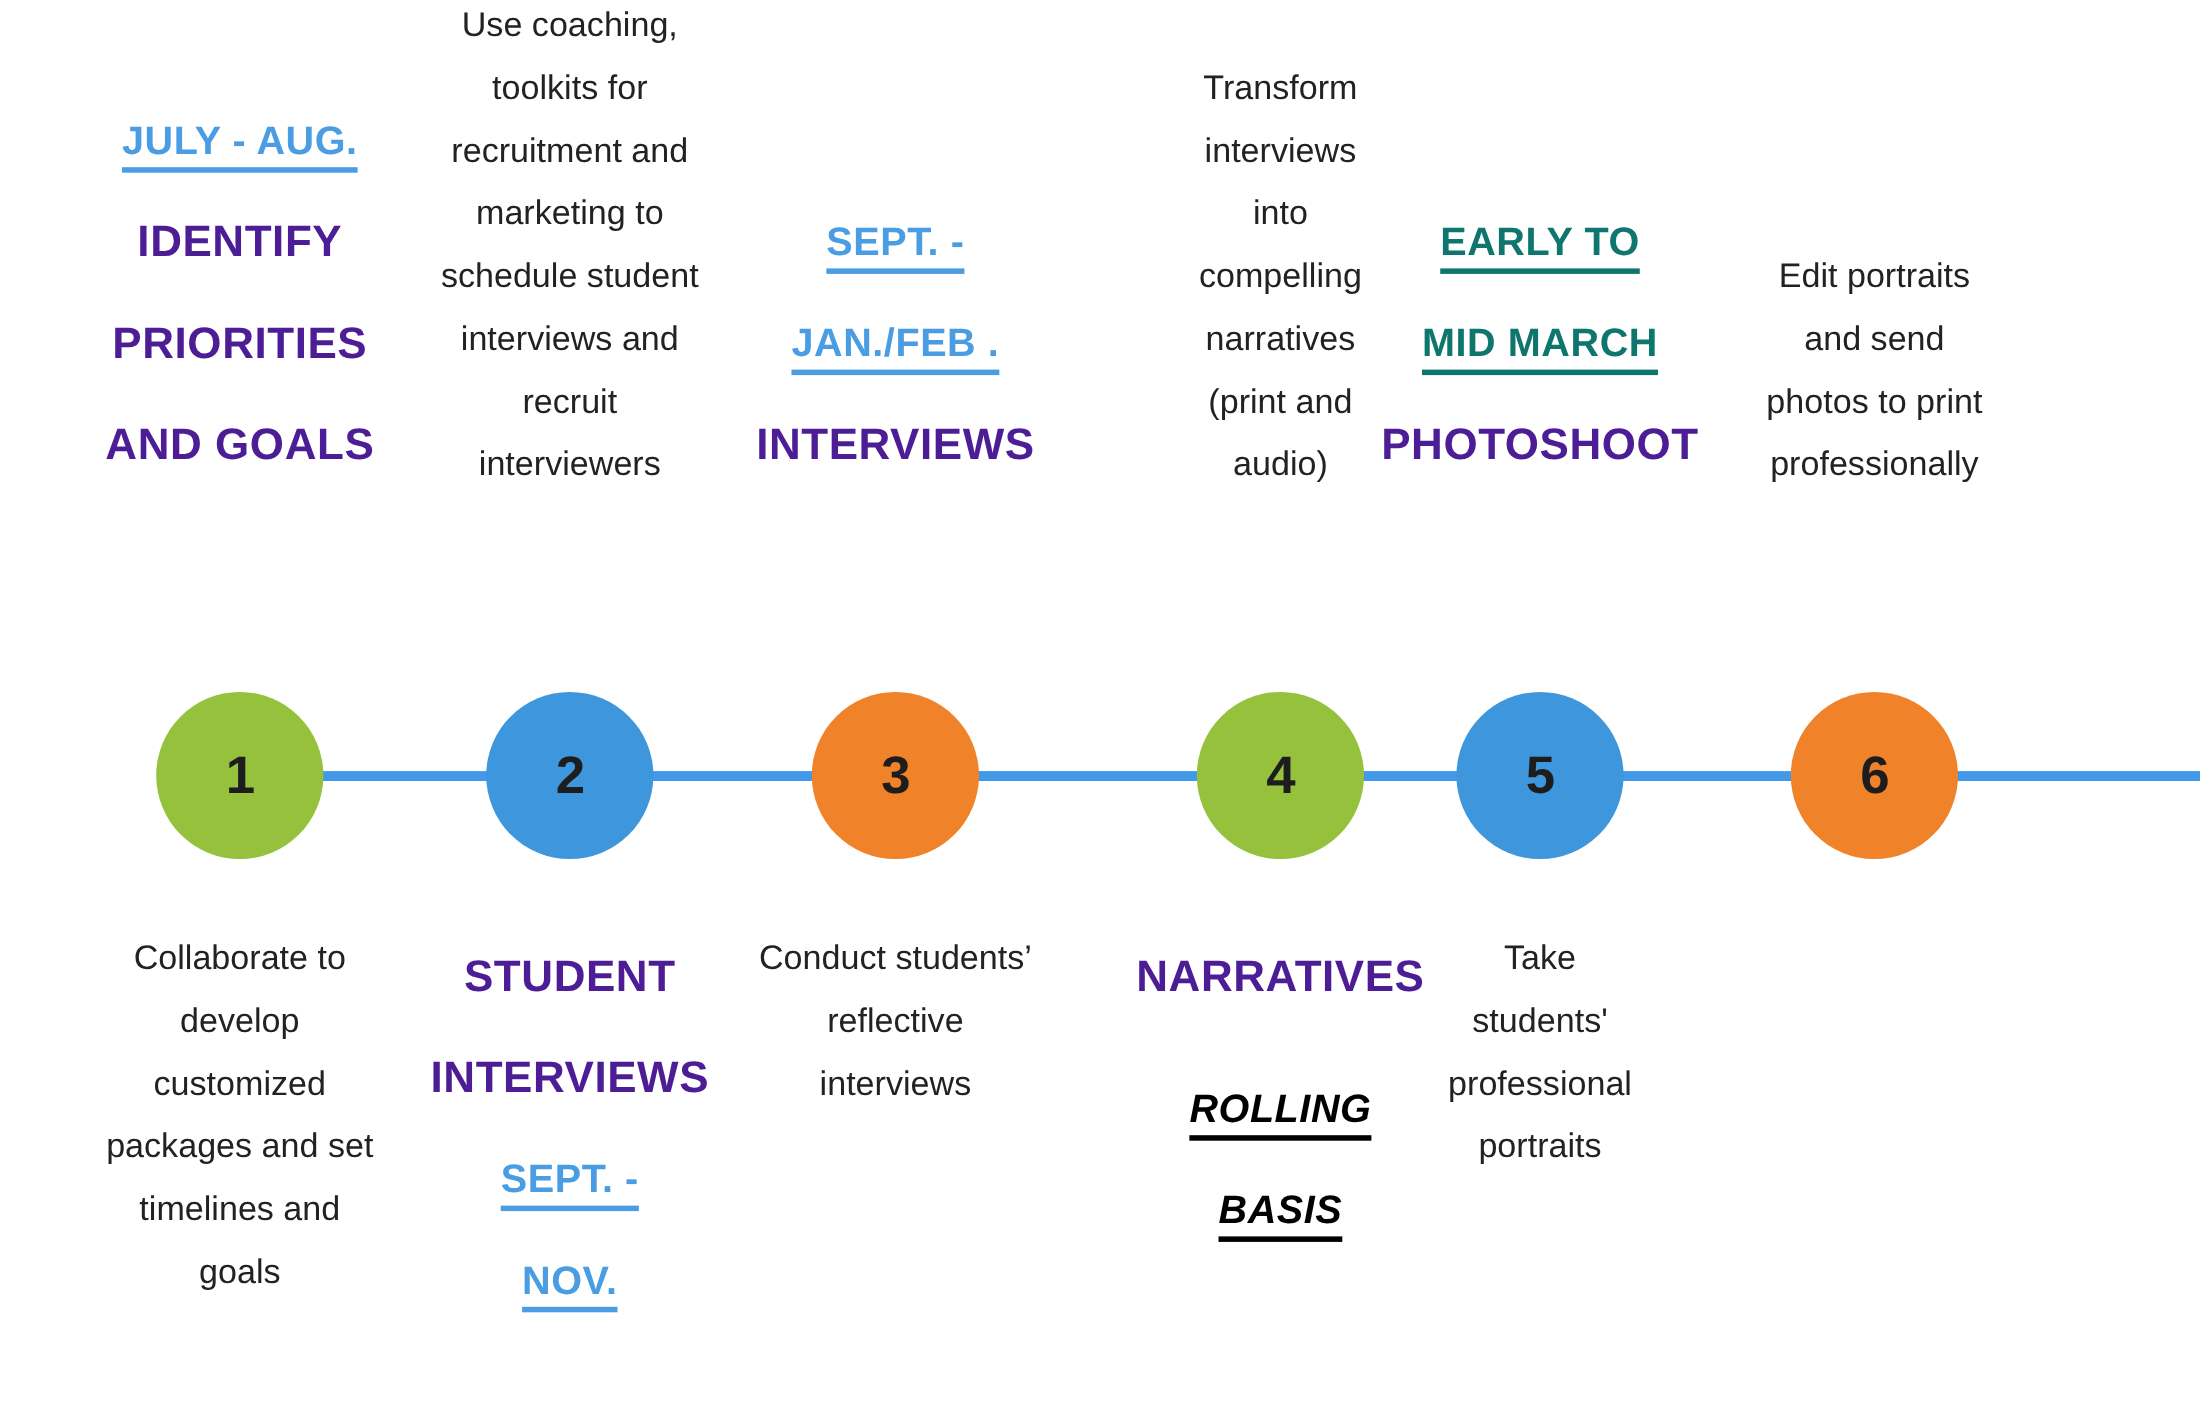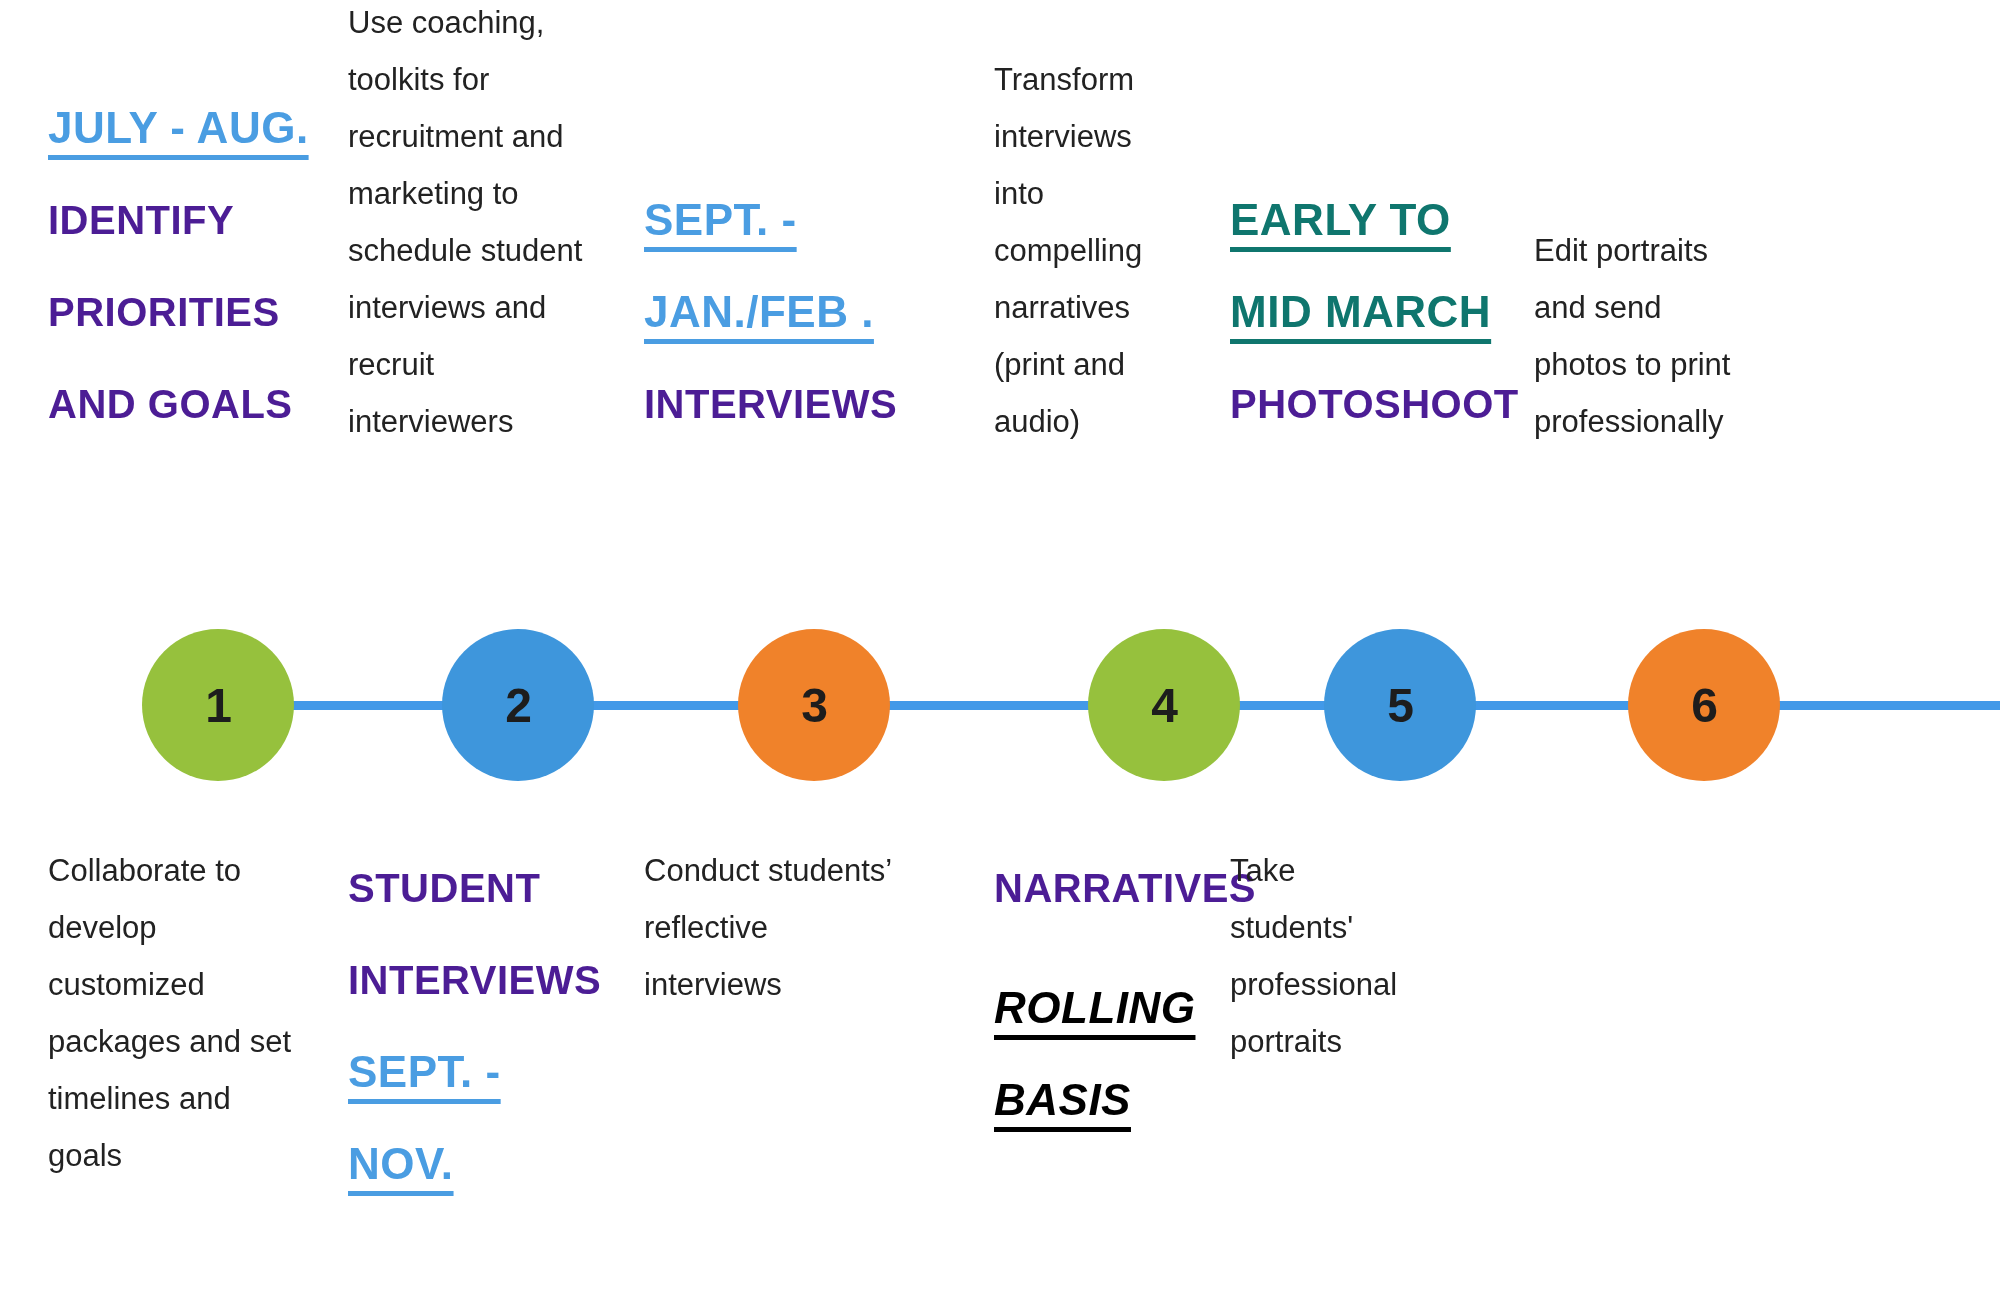--- a/index.html
+++ b/index.html
@@ -17,21 +17,21 @@
     right: 0;
     top: 701px;
     height: 9px;
   }
   .col {
     position: absolute;
     top: 0;
     height: 1126px;
     width: 340px;
     margin-left: -170px;
-    text-align: left;
+    text-align: center;
   }
   .block { position: absolute; left: 0; right: 0; }
   .top { bottom: 676px; }
   .bottom { top: 842px; }
   .circle {
     position: absolute;
     top: 629px;
     left: 50%;
     transform: translateX(-50%);
     width: 152px;
@@ -51,21 +51,21 @@
   .heading {
     font-weight: 700;
     font-size: 40px;
     line-height: 92px;
     color: #4c1d95;
     letter-spacing: 0.5px;
     white-space: pre-line;
   }
   .date {
     font-weight: 700;
-    font-size: 44px;
+    font-size: 36px;
     line-height: 92px;
     letter-spacing: 0.5px;
     white-space: pre-line;
     text-decoration: underline;
     text-decoration-thickness: 5px;
     text-underline-offset: 12px;
   }
   .body-text {
     font-weight: 400;
     font-size: 31px;

